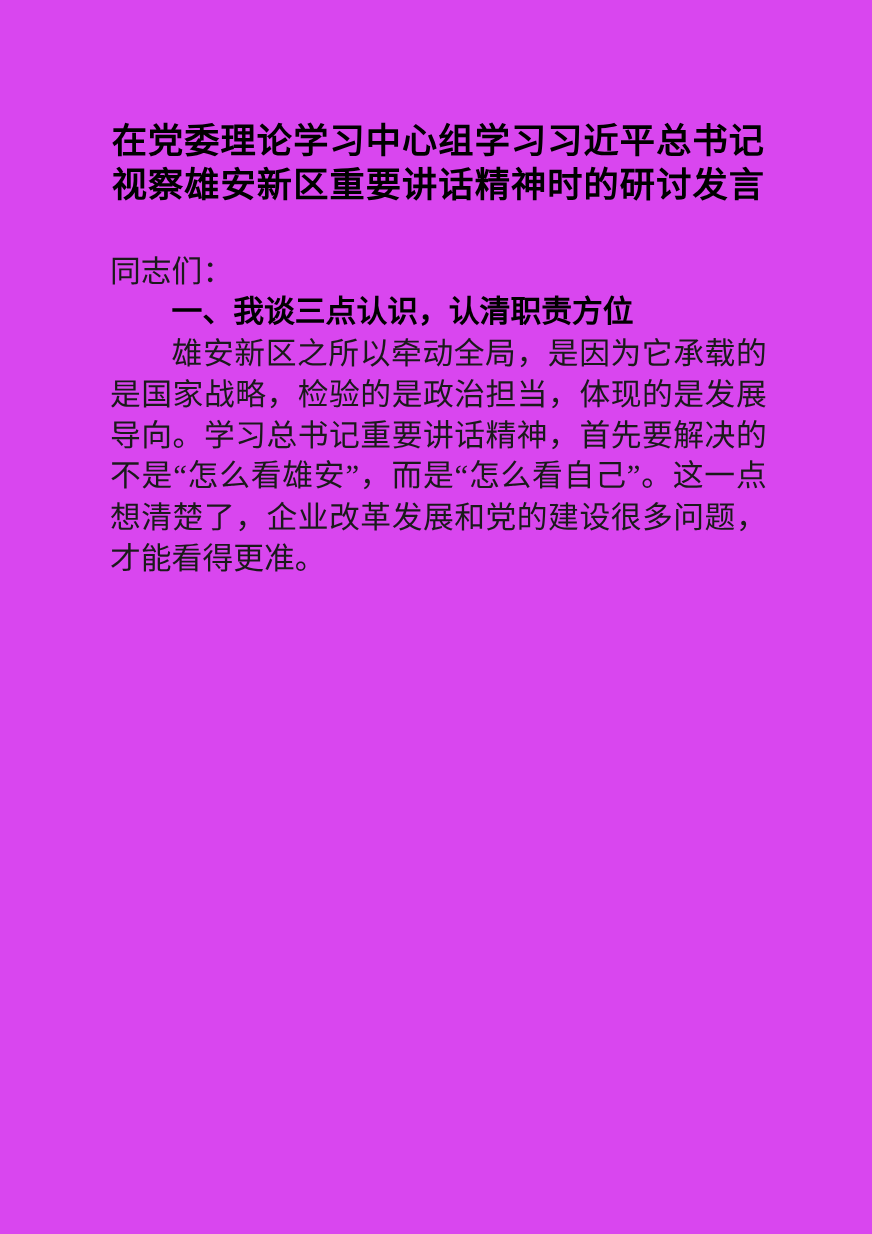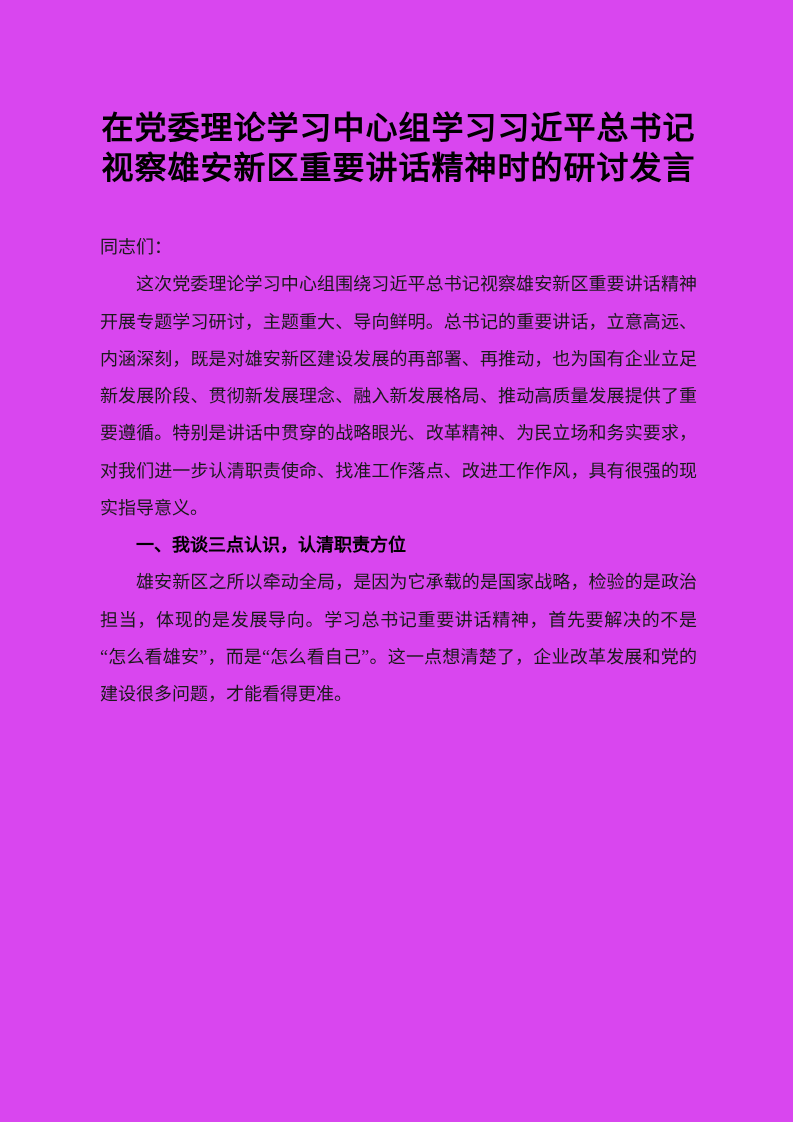--- a/index.html
+++ b/index.html
@@ -21,21 +21,21 @@
     font-family: "Liberation Serif", "DejaVu Serif", serif;
     font-size: 32px;
     line-height: 40px;
     font-weight: bold;
     color: #000000;
     text-align: center;
     letter-spacing: 1px;
   }
   .doc-body {
     margin: 41px 96px 0 100px;
-    font-size: 18px;
+    font-size: 28px;
     line-height: 37.25px;
     color: #1a1a1a;
     text-align: justify;
   }
   .para {
     margin: 0;
     padding: 0;
     text-indent: 2em;
   }
   .para.salutation {
@@ -46,17 +46,16 @@
     color: #000000;
   }
 </style>
 </head>
 <body>
 
 <div class="page">
   <h1 class="doc-title">在党委理论学习中心组学习习近平总书记视察雄安新区重要讲话精神时的研讨发言</h1>
   <div class="doc-body">
       <p class="para salutation">同志们：</p>
-      <p class="para body">这次党委理论学习中心组围绕习近平总书记视察雄安新区重要讲话精神开展专题学习研讨，主题重大、导向鲜明。总书记的重要讲话，立意高远、内涵深刻，既是对雄安新区建设发展的再部署、再推动，也为国有企业立足新发展阶段、贯彻新发展理念、融入新发展格局、推动高质量发展提供了重要遵循。特别是讲话中贯穿的战略眼光、改革精神、为民立场和务实要求，对我们进一步认清职责使命、找准工作落点、改进工作作风，具有很强的现实指导意义。</p>
       <p class="para heading">一、我谈三点认识，认清职责方位</p>
       <p class="para body">雄安新区之所以牵动全局，是因为它承载的是国家战略，检验的是政治担当，体现的是发展导向。学习总书记重要讲话精神，首先要解决的不是“怎么看雄安”，而是“怎么看自己”。这一点想清楚了，企业改革发展和党的建设很多问题，才能看得更准。</p>
     </div>
 </div>
 
 </body></html>

